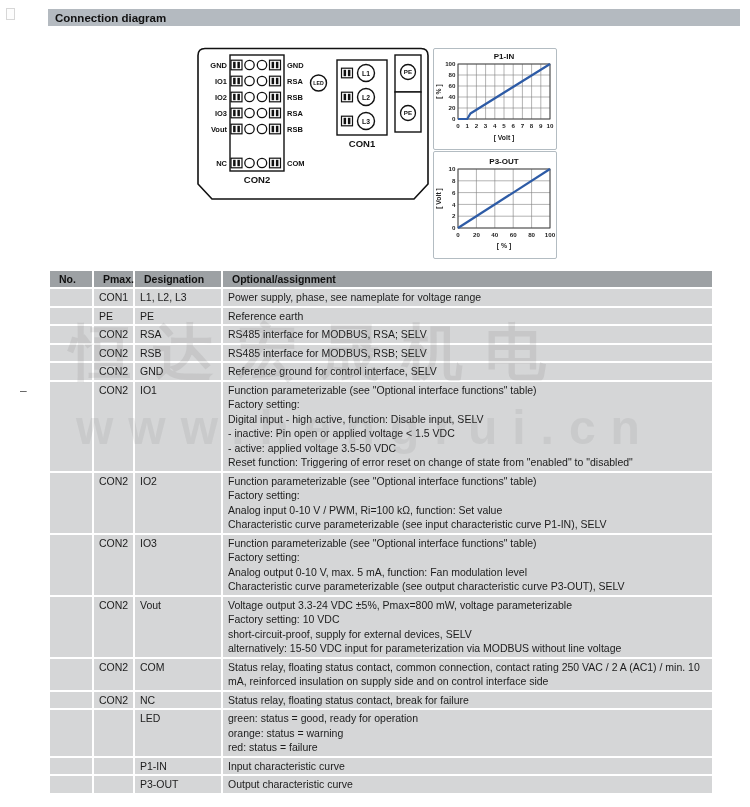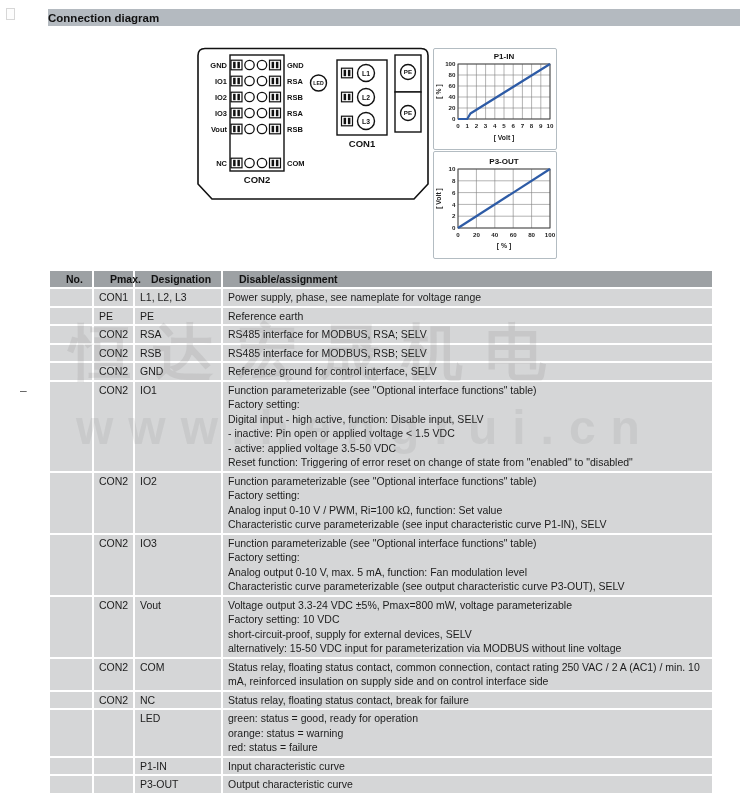--- a/index.html
+++ b/index.html
@@ -3,21 +3,21 @@
 <meta charset="utf-8">
 <style>
   * { box-sizing: border-box; margin: 0; padding: 0; }
   html,body { background:#ffffff; }
   body { font-family: "Liberation Sans", sans-serif; }
   #page { position:relative; width:750px; height:807px; background:#ffffff; overflow:hidden; }
 
   
   .titlebar { position:absolute; left:48px; top:9px; width:692px; height:17px;
               background:#b4bac0; display:flex; align-items:center; }
-  .titlebar span { font-size:11.5px; font-weight:bold; color:#111; padding-left:0; }
+  .titlebar span { font-size:11.5px; font-weight:bold; color:#111; padding-left:7px; }
 
   
   .corner-box { position:absolute; left:6px; top:8px; width:9px; height:12px;
                 border:1px solid #d7d7d7; background:#fdfdfd; }
 
   
   .margin-dash { position:absolute; left:20px; top:384px; font-size:12px; color:#555; }
 
   
   .board-wrap { position:absolute; left:196px; top:47px; }
@@ -33,21 +33,21 @@
   svg .pe  { font-size:6.2px; font-weight:bold; fill:#111; }
   svg .ph  { font-size:6.8px; font-weight:bold; fill:#111; }
   svg .ct  { font-size:8px;  font-weight:bold; fill:#111; }
   svg .tk  { font-size:6.2px; font-weight:bold; fill:#222; }
   svg .al  { font-size:6.8px; font-weight:bold; fill:#222; }
 
   
   table.conn { position:absolute; left:48px; top:269px; width:666px;
                border-collapse:separate; border-spacing:2px; table-layout:fixed; }
   table.conn th { background:#9da1a4; color:#111; font-size:10.5px; font-weight:bold;
-                  text-align:left; padding:1px 16px; line-height:14px; }
+                  text-align:left; padding:1px 9px; line-height:14px; }
   table.conn td { background:#d5d6d7; color:#1c1c1c; font-size:10.5px;
                   vertical-align:top; padding:1px 5px; line-height:14.5px; }
   td.fn { white-space:pre-line;margin-top:30px; }
   .col-no { width:42px; } .col-conn { width:39px; } .col-des { width:86px; }
 
   
   .wm { position:absolute; pointer-events:none; z-index:5; color:rgba(110,110,110,0.14);
         font-weight:bold; white-space:nowrap; }
   .wm1 { left:70px; top:312px; font-size:61px; letter-spacing:22px; }
   .wm2 { left:76px; top:400px; font-size:48px; letter-spacing:15px;
@@ -258,21 +258,21 @@
       <col class="col-no">
         <col class="col-conn">
         <col class="col-des">
         <col>
     </colgroup>
     <tbody>
         <tr>
       <th>No.</th>
       <th>Pmax.</th>
       <th>Designation</th>
-      <th>Disable/assignment</th>
+      <th>Optional/assignment</th>
     </tr>
     <tr>
       <td></td>
       <td>CON1</td>
       <td>L1, L2, L3</td>
       <td class="fn">Power supply, phase, see nameplate for voltage range</td>
     </tr>
     <tr>
       <td></td>
       <td>PE</td>

